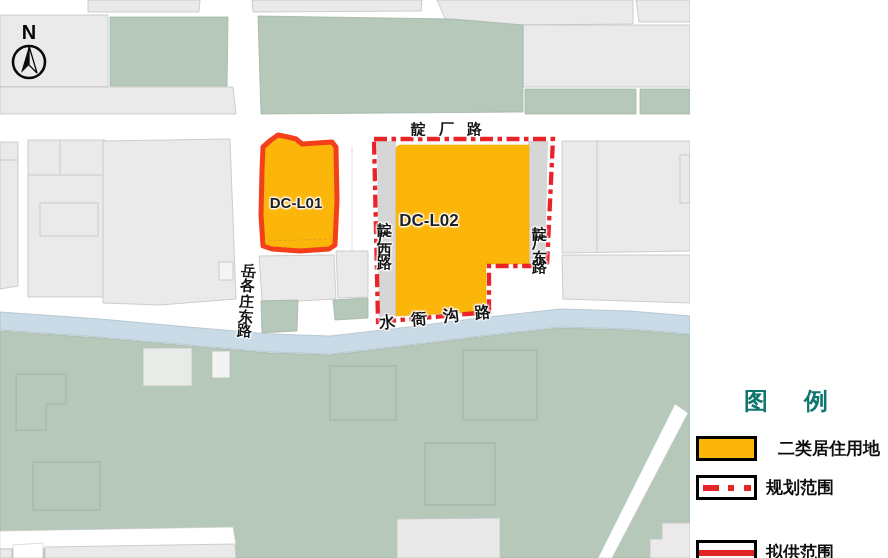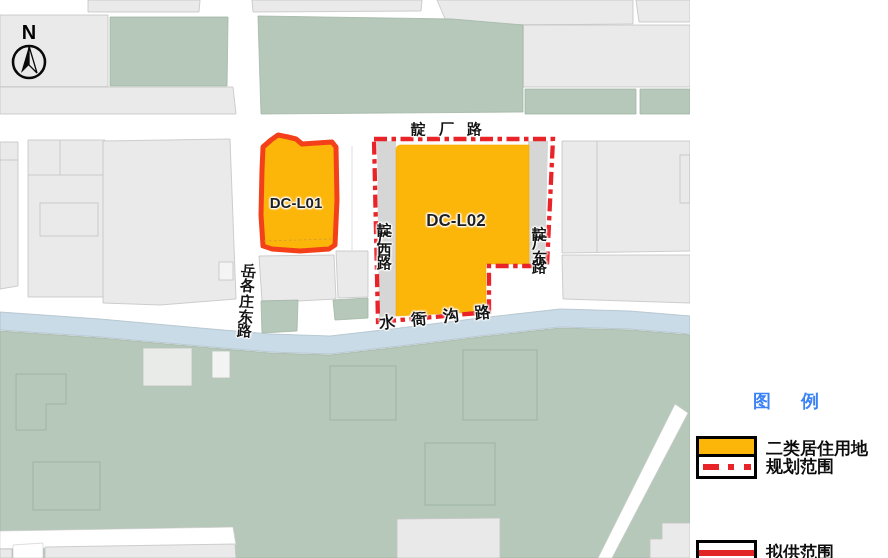--- a/index.html
+++ b/index.html
@@ -7,21 +7,21 @@
          font-family:"Liberation Sans","DejaVu Sans",sans-serif;}
   #mapsvg{position:absolute;left:0;top:0;}
   .maplabel{position:absolute;color:#141414;white-space:nowrap;font-weight:600;
     text-shadow:0 0 2px #fff,0 0 2px #fff,0 0 3px #fff,1px 0 2px #fff,-1px 0 2px #fff,0 1px 2px #fff,0 -1px 2px #fff;}
   .ctr{transform:translate(-50%,-50%);}
   .vert{writing-mode:vertical-rl;text-orientation:upright;}
   .parcel-label{font-weight:700;color:#1f1f1f;}
   .north-n{position:absolute;font-weight:700;font-size:20px;color:#000;}
   
   .legend-title{position:absolute;left:789px;top:401px;transform:translate(-50%,-50%);
-    font-size:18px;font-weight:700;letter-spacing:6px;color:#3b82f6;}
+    font-size:24px;font-weight:700;letter-spacing:6px;color:#0f766e;}
   .legend-row{position:absolute;left:696px;display:flex;align-items:center;}
   .swatch{width:55px;height:19px;border:3px solid #000;background:#fff;display:flex;align-items:center;box-sizing:content-box;}
   .swatch-inner{margin:0 auto;height:6px;}
   .legend-label{margin-left:9px;font-size:17px;font-weight:600;color:#0d0d0d;white-space:nowrap;}
 </style>
 </head>
 <body>
 
 <div id="stage">
 
@@ -114,30 +114,30 @@
   <div class="maplabel vert ctr" style="left:384px;top:232px;font-size:15px;letter-spacing:11px;">靛厂西路</div>
 
   <div class="maplabel vert ctr" style="left:539px;top:236px;font-size:15px;letter-spacing:11px;">靛厂东路</div>
 
   <div class="maplabel vert" style="left:247px;top:288px;font-size:15px;letter-spacing:15px;transform:translate(-50%,-50%) rotate(4deg);">岳各庄东路</div>
 
   <div class="maplabel" style="left:443px;top:317px;font-size:16px;letter-spacing:16px;transform:translate(-50%,-50%) rotate(-6deg);">水衙沟路</div>
 
   <div class="maplabel parcel-label ctr" style="left:296px;top:202px;font-size:15px;">DC-L01</div>
 
-  <div class="maplabel parcel-label ctr" style="left:456px;top:221px;font-size:17px;">DC-L02</div>
+  <div class="maplabel parcel-label ctr" style="left:429px;top:221px;font-size:17px;">DC-L02</div>
 
   <div class="legend-title">图　例</div>
 
-  <div class="legend-row" style="top:436px;">
+  <div class="legend-row" style="top:436px;gap:12px;">
     <div class="swatch" style="background:#fcb60a;"></div>
     <div class="legend-label">二类居住用地</div>
   </div>
 
-  <div class="legend-row" style="top:454px;">
+  <div class="legend-row" style="top:475px;">
     <div class="swatch">
       <div class="swatch-inner" style="width:48px;background:repeating-linear-gradient(90deg,#e82429 0 16px,transparent 16px 25px,#e82429 25px 31px,transparent 31px 41px);"></div>
     </div>
     <div class="legend-label">规划范围</div>
   </div>
 
   <div class="legend-row" style="top:540px;">
     <div class="swatch">
       <div class="swatch-inner" style="width:55px;background:#e12525;"></div>
     </div>

